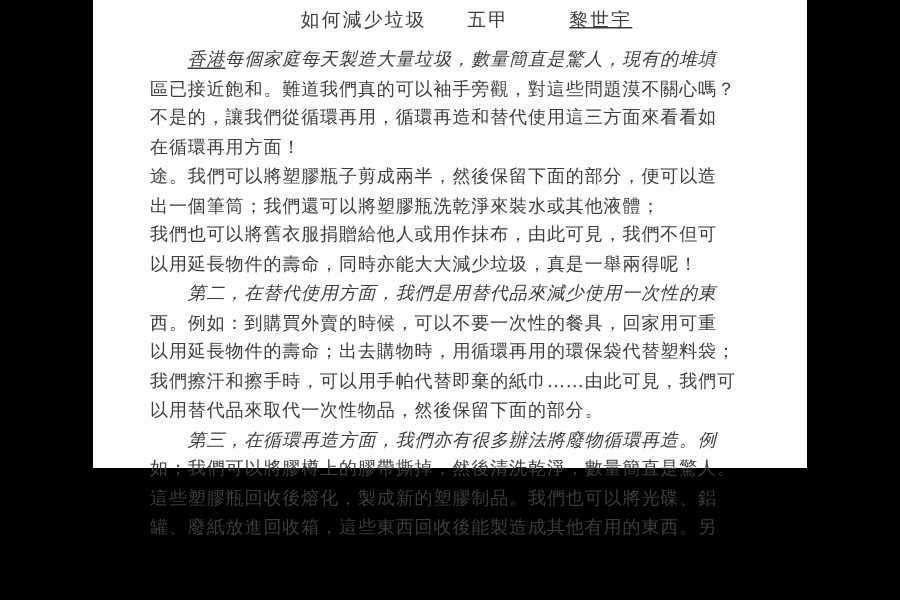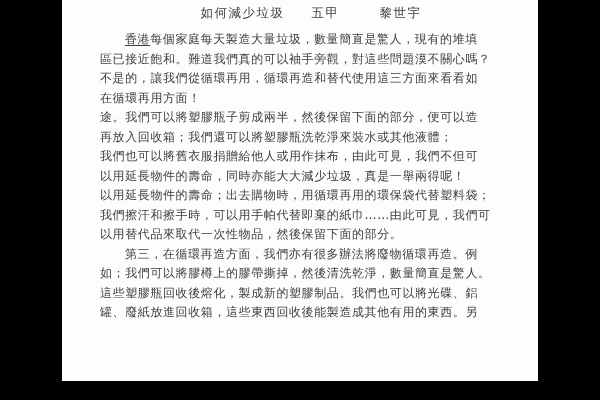--- a/index.html
+++ b/index.html
@@ -10,50 +10,50 @@
     overflow: hidden;
     font-family: "DejaVu Serif", "Liberation Serif", serif;
   }
   .viewer-bg {
     position: absolute; inset: 0;
     background: #000000;
   }
   .page {
     position: absolute;
     left: 62px; top: 0;
-    width: 476px; height: 381px;
+    width: 476px; height: 312px;
     background: #fdfdfd;
     color: #3d3d3d;
     box-sizing: border-box;
   }
   .title-row {
     display: flex;
     justify-content: center;
     align-items: baseline;
     padding-top: 5px;
     padding-left: 22px;
     font-size: 12.5px;
     letter-spacing: 1.5px;
     white-space: nowrap;
   }
   .title-text { }
   .class-name { margin-left: 27px; }
-  .author-name { margin-left: 40px; }
+  .author-name { margin-left: 40px; text-decoration: underline; }
   .body-text {
     padding: 8px 40px 0 38px;
     font-size: 12px;
     letter-spacing: 0.6px;
   }
   .line {
     height: 19.5px;
     line-height: 19.5px;
     white-space: nowrap;
     overflow: hidden;
   }
-  .indent { padding-left: 25px; }
+  .indent { padding-left: 25px; font-style: italic; }
   .underline-lead {
     text-decoration: underline;
     text-underline-offset: 2px;
   }
 </style>
 </head>
 <body>
 
 <div class="viewer-bg">
   <div class="page">
@@ -65,23 +65,25 @@
     </div>
 
     <div class="body-text">
       <div class="line indent">
         <span class="underline-lead">香港</span><span>每個家庭每天製造大量垃圾，數量簡直是驚人，現有的堆填</span>
       </div>
       <div class="line">區已接近飽和。難道我們真的可以袖手旁觀，對這些問題漠不關心嗎？</div>
       <div class="line">不是的，讓我們從循環再用，循環再造和替代使用這三方面來看看如</div>
       <div class="line">在循環再用方面！</div>
       <div class="line">途。我們可以將塑膠瓶子剪成兩半，然後保留下面的部分，便可以造</div>
-      <div class="line">再放入回收箱；我們還可以將塑膠瓶洗乾淨來裝水或其他液體；</div>
+      <div class="line">出一個筆筒；我們還可以將塑膠瓶洗乾淨來裝水或其他液體；</div>
       <div class="line">我們也可以將舊衣服捐贈給他人或用作抹布，由此可見，我們不但可</div>
       <div class="line">以用延長物件的壽命，同時亦能大大減少垃圾，真是一舉兩得呢！</div>
+      <div class="line indent">第二，在替代使用方面，我們是用替代品來減少使用一次性的東</div>
+      <div class="line">西。例如：到購買外賣的時候，可以不要一次性的餐具，回家用可重</div>
       <div class="line">以用延長物件的壽命；出去購物時，用循環再用的環保袋代替塑料袋；</div>
       <div class="line">我們擦汗和擦手時，可以用手帕代替即棄的紙巾……由此可見，我們可</div>
       <div class="line">以用替代品來取代一次性物品，然後保留下面的部分。</div>
       <div class="line indent">第三，在循環再造方面，我們亦有很多辦法將廢物循環再造。例</div>
       <div class="line">如；我們可以將膠樽上的膠帶撕掉，然後清洗乾淨，數量簡直是驚人。</div>
       <div class="line">這些塑膠瓶回收後熔化，製成新的塑膠制品。我們也可以將光碟、鋁</div>
       <div class="line">罐、廢紙放進回收箱，這些東西回收後能製造成其他有用的東西。另</div>
     </div>
 
   </div>

